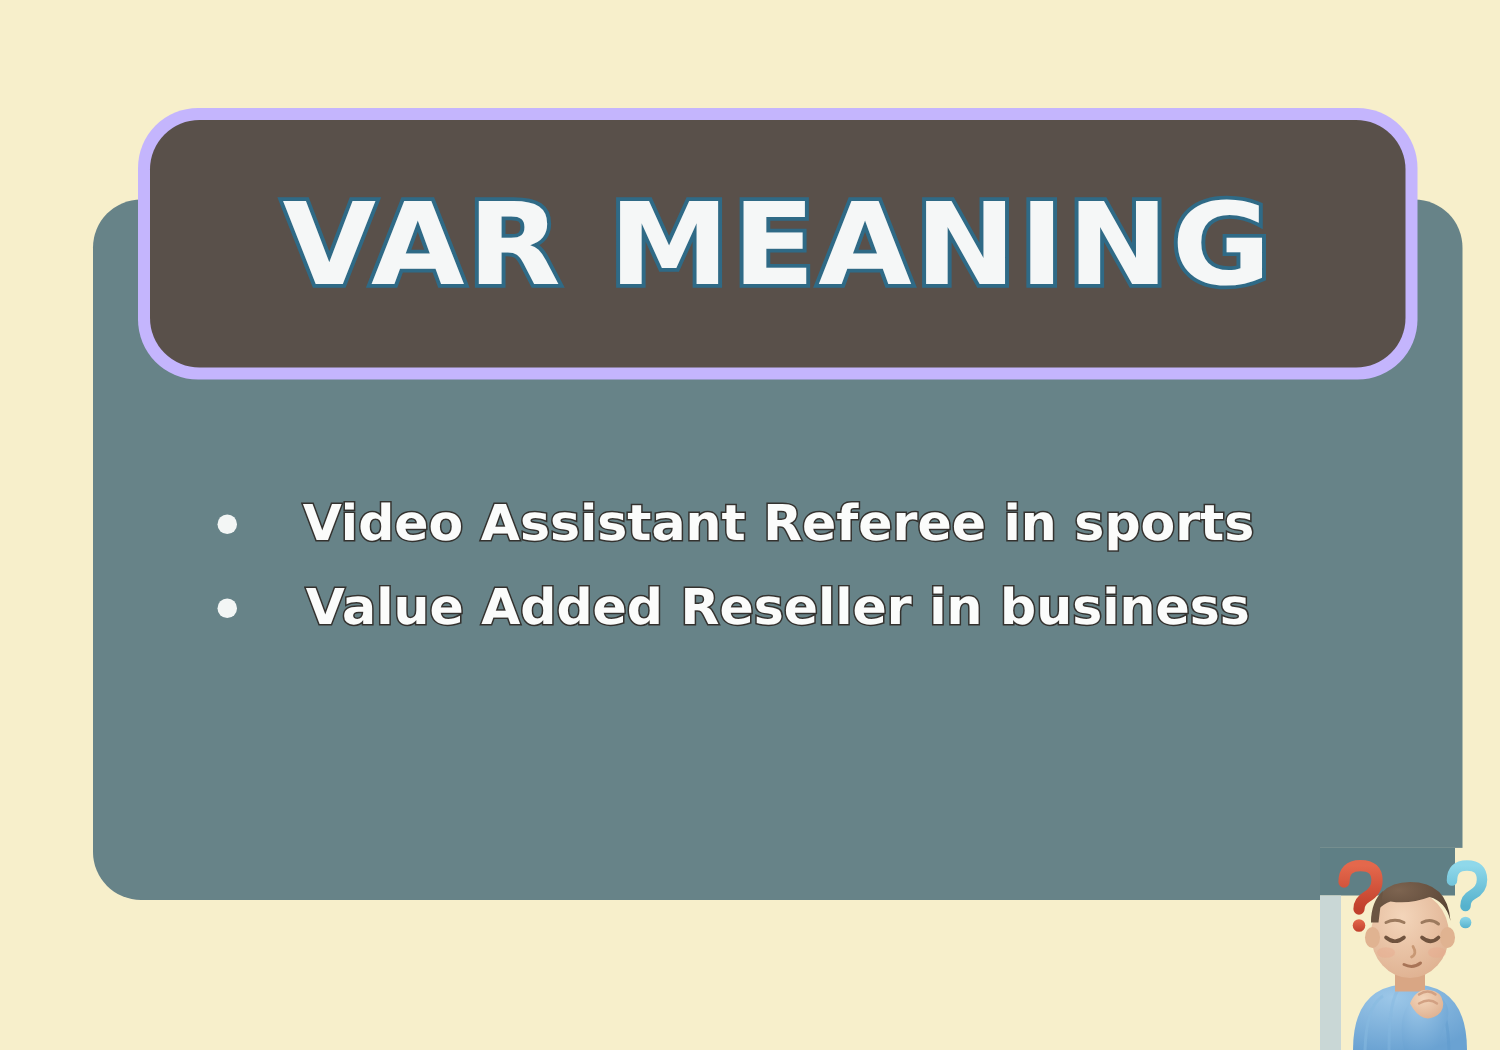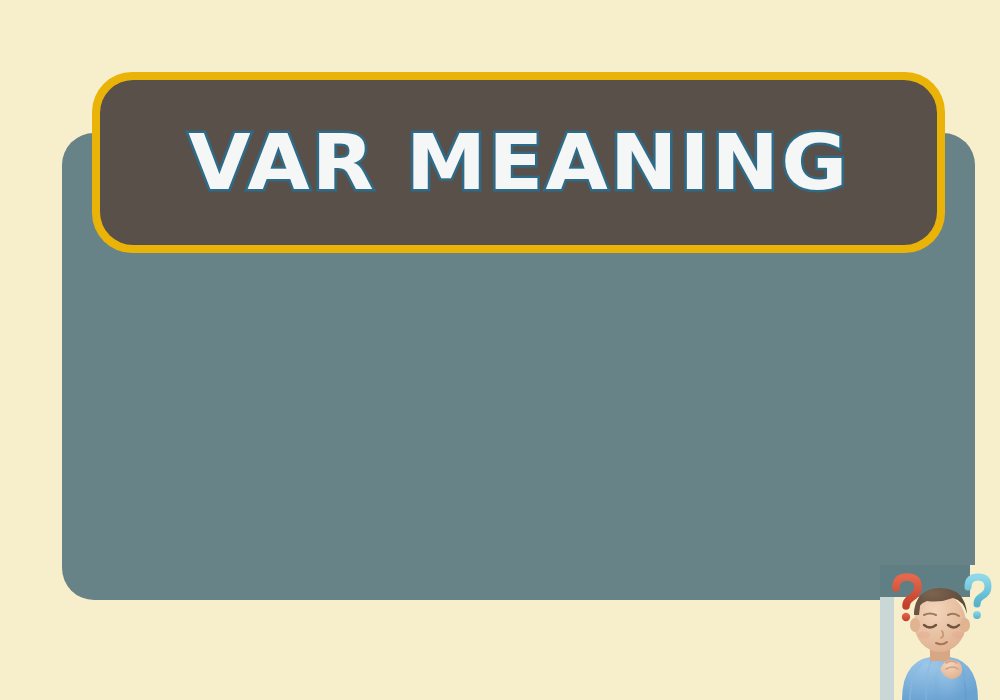--- a/index.html
+++ b/index.html
@@ -23,21 +23,21 @@
     width:913px; height:467px;
     background:#678388;
     border-radius:32px;
   }
 
   
   #title-banner {
     position:absolute;
     left:92px; top:72px;
     width:853px; height:181px;
-    background:#eab308;
+    background:#c4b5fd;
     border-radius:40px;
     padding:8px;
   }
   #title-banner-inner {
     width:100%; height:100%;
     background:#59504a;
     border-radius:33px;
     display:flex;
     align-items:center;
     justify-content:center;
@@ -110,21 +110,29 @@
 <div id="infographic-card"></div>
 
 <div id="title-banner">
   <div id="title-banner-inner">
     <span id="page-title">VAR Meaning</span>
   </div>
 </div>
 
 <ul id="meaning-list">
 
-
+  <li class="meaning-item">
+    <span class="bullet-dot"></span>
+    <span class="meaning-text">Video Assistant Referee in sports</span>
+  </li>
+
+  <li class="meaning-item">
+    <span class="bullet-dot"></span>
+    <span class="meaning-text">Value Added Reseller in business</span>
+  </li>
 
 
 </ul>
 
 <div id="thinker-illustration">
   <svg width="120" height="135" viewBox="0 0 120 135" xmlns="http://www.w3.org/2000/svg">
     <defs>
       <radialGradient id="skinG" cx="40%" cy="30%" r="75%">
         <stop offset="0%" stop-color="#f3d5ba"></stop>
         <stop offset="100%" stop-color="#dfb191"></stop>

